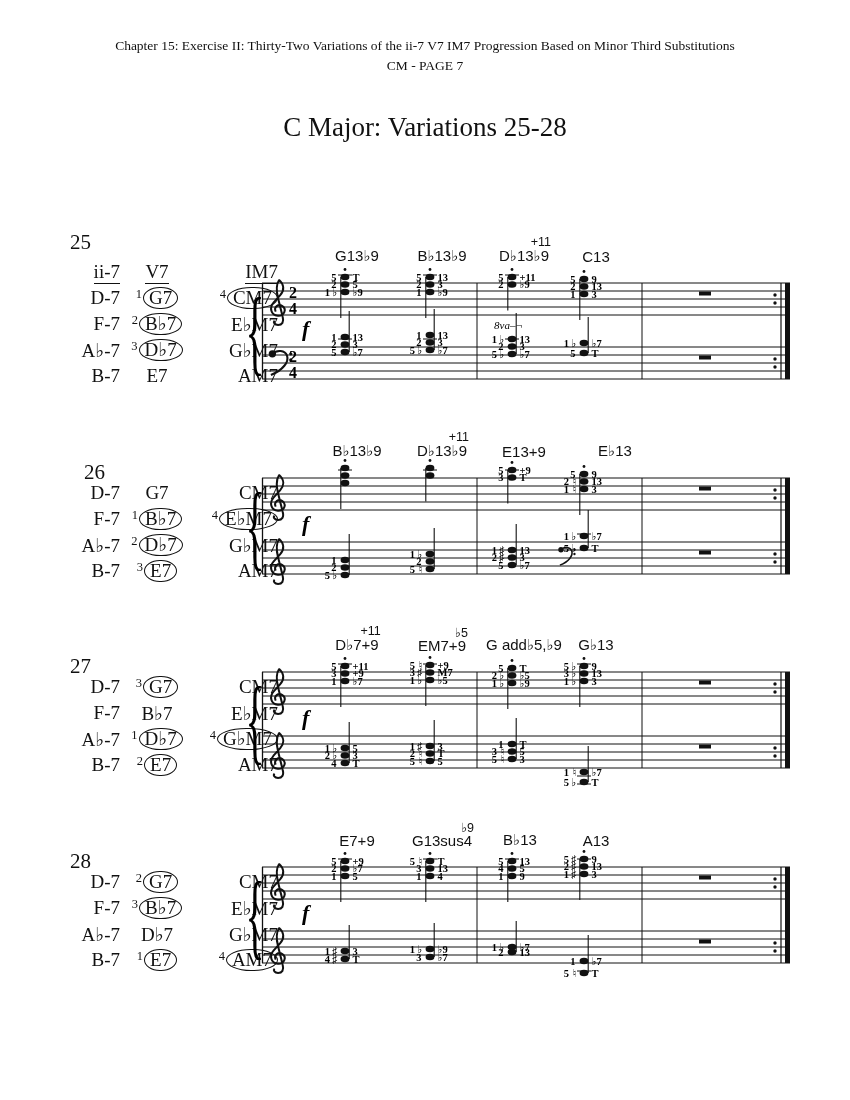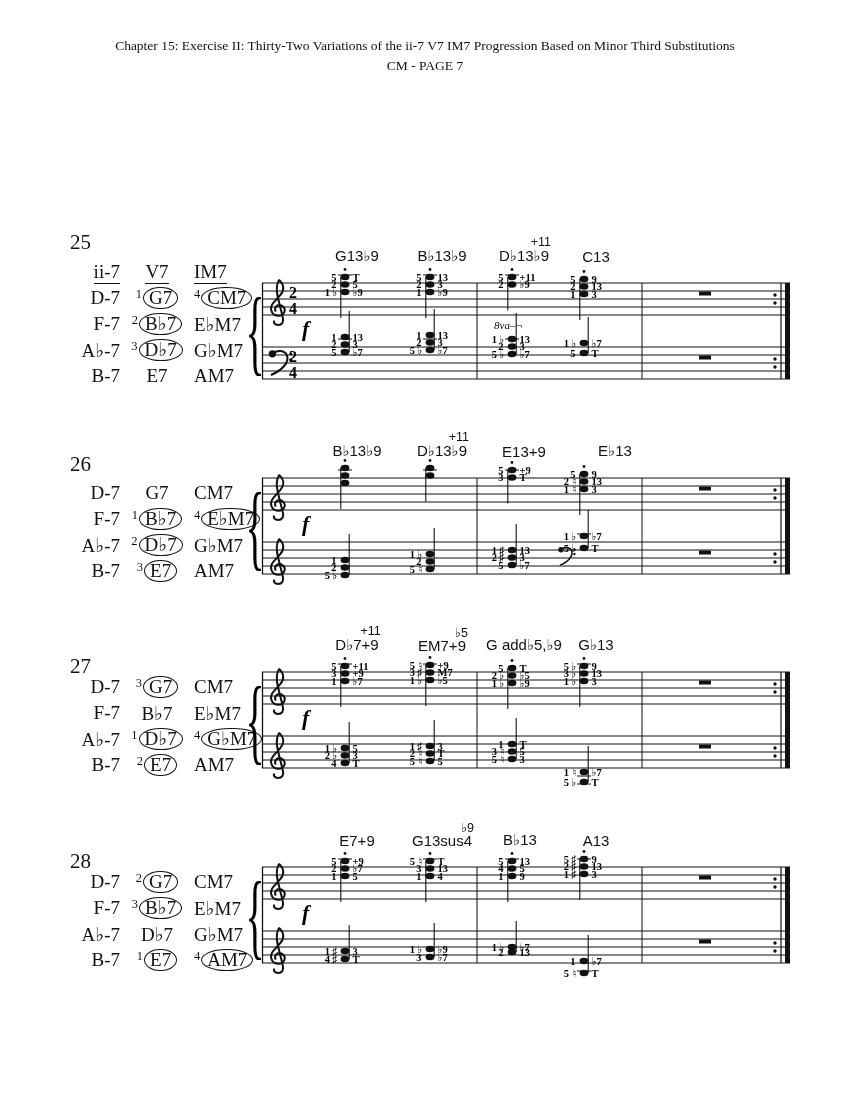--- a/index.html
+++ b/index.html
@@ -9,41 +9,42 @@
           font-size:13.5px;line-height:1.5;}
   #title{position:absolute;top:112px;left:0;width:850px;text-align:center;
          font-size:27px;}
   .system{position:absolute;left:0;width:850px;height:215px;}
   .var-num{position:absolute;left:70px;font-size:21px;}
   .chord-table{position:absolute;left:60px;width:220px;font-size:19px;}
   .trow{display:flex;height:26px;align-items:center;}
   .tcell{white-space:nowrap;}
   .c0{width:60px;text-align:right;}
   .c1{width:74px;text-align:center;}
-  .c2{width:84px;text-align:left;}
+  .c2{width:84px;text-align:right;}
   .thead .tcell{font-size:19px;}
   .thead .u{border-bottom:1.5px solid #111;padding-bottom:1px;}
   .circ{display:inline-block;border:1.4px solid #111;border-radius:50%;
         padding:0 5px 1px 5px;line-height:1.05;}
   .ord{position:relative;top:-6px;font-size:12.5px;margin-right:1px;}
   .csyms{position:absolute;left:248px;top:14px;width:548px;height:26px;
          font-family:"Liberation Sans",sans-serif;font-size:15px;}
   .csym{position:absolute;bottom:0;transform:translateX(-50%);white-space:nowrap;}
   .csup{position:absolute;top:-12px;right:-2px;font-size:12.5px;}
   .notation{position:absolute;left:248px;top:33px;}
   svg text{user-select:none;}
 </style>
 </head>
 <body>
 <div id="page">
 
 <div id="header">
   <div>Chapter 15: Exercise II: Thirty-Two Variations of the ii-7 V7 IM7 Progression Based on Minor Third Substitutions</div>
   <div>CM - PAGE 7</div>
 </div>
+<div id="title">C Major: Variations 25-28</div>
 
 <section class="system" id="sys0" style="top: 225px; padding-left: 28px;">
   <div class="var-num" style="top: 5px;">25</div>
   <div class="chord-table" style="top: 34px;">
         <div class="trow thead">
           <span class="tcell c0"><span class="u">ii-7</span></span>
           <span class="tcell c1"><span class="u">V7</span></span>
           <span class="tcell c2"><span class="u">IM7</span></span>
         </div>
         <div class="trow">
@@ -196,21 +197,21 @@
           <ellipse cx="336" cy="85" rx="4.4" ry="3.2" fill="#111"></ellipse>
           <text x="328.5" y="88.8" font-size="11" text-anchor="end" font-weight="normal" font-family="&quot;Liberation Serif&quot;,&quot;DejaVu Sans&quot;,serif">♭</text>
           <text x="321" y="88.5" font-size="10.5" text-anchor="end" font-weight="bold" font-family="&quot;Liberation Serif&quot;,&quot;DejaVu Sans&quot;,serif">1</text>
           <text x="343.5" y="88.5" font-size="10.5" text-anchor="start" font-weight="bold" font-family="&quot;Liberation Serif&quot;,&quot;DejaVu Sans&quot;,serif">♭7</text>
           <ellipse cx="336" cy="95" rx="4.4" ry="3.2" fill="#111"></ellipse>
           <text x="327.5" y="98.5" font-size="10.5" text-anchor="end" font-weight="bold" font-family="&quot;Liberation Serif&quot;,&quot;DejaVu Sans&quot;,serif">5</text>
           <text x="343.5" y="98.5" font-size="10.5" text-anchor="start" font-weight="bold" font-family="&quot;Liberation Serif&quot;,&quot;DejaVu Sans&quot;,serif">T</text>
         </svg></div>
 </section>
 <section class="system" id="sys1" style="top: 420px;">
-  <div class="var-num" style="top: 32px;">26</div>
+  <div class="var-num" style="top: 40px; margin-left: 14px;">26</div>
   <div class="chord-table" style="top: 60px;">
         <div class="trow">
           <span class="tcell c0">D-7</span>
           <span class="tcell c1"><span>G7</span></span>
           <span class="tcell c2"><span>CM7</span></span>
         </div>
         <div class="trow">
           <span class="tcell c0">F-7</span>
           <span class="tcell c1"><span class="ord">1</span><span class="circ">B♭7</span></span>
           <span class="tcell c2"><span class="ord">4</span><span class="circ">E♭M7</span></span>

